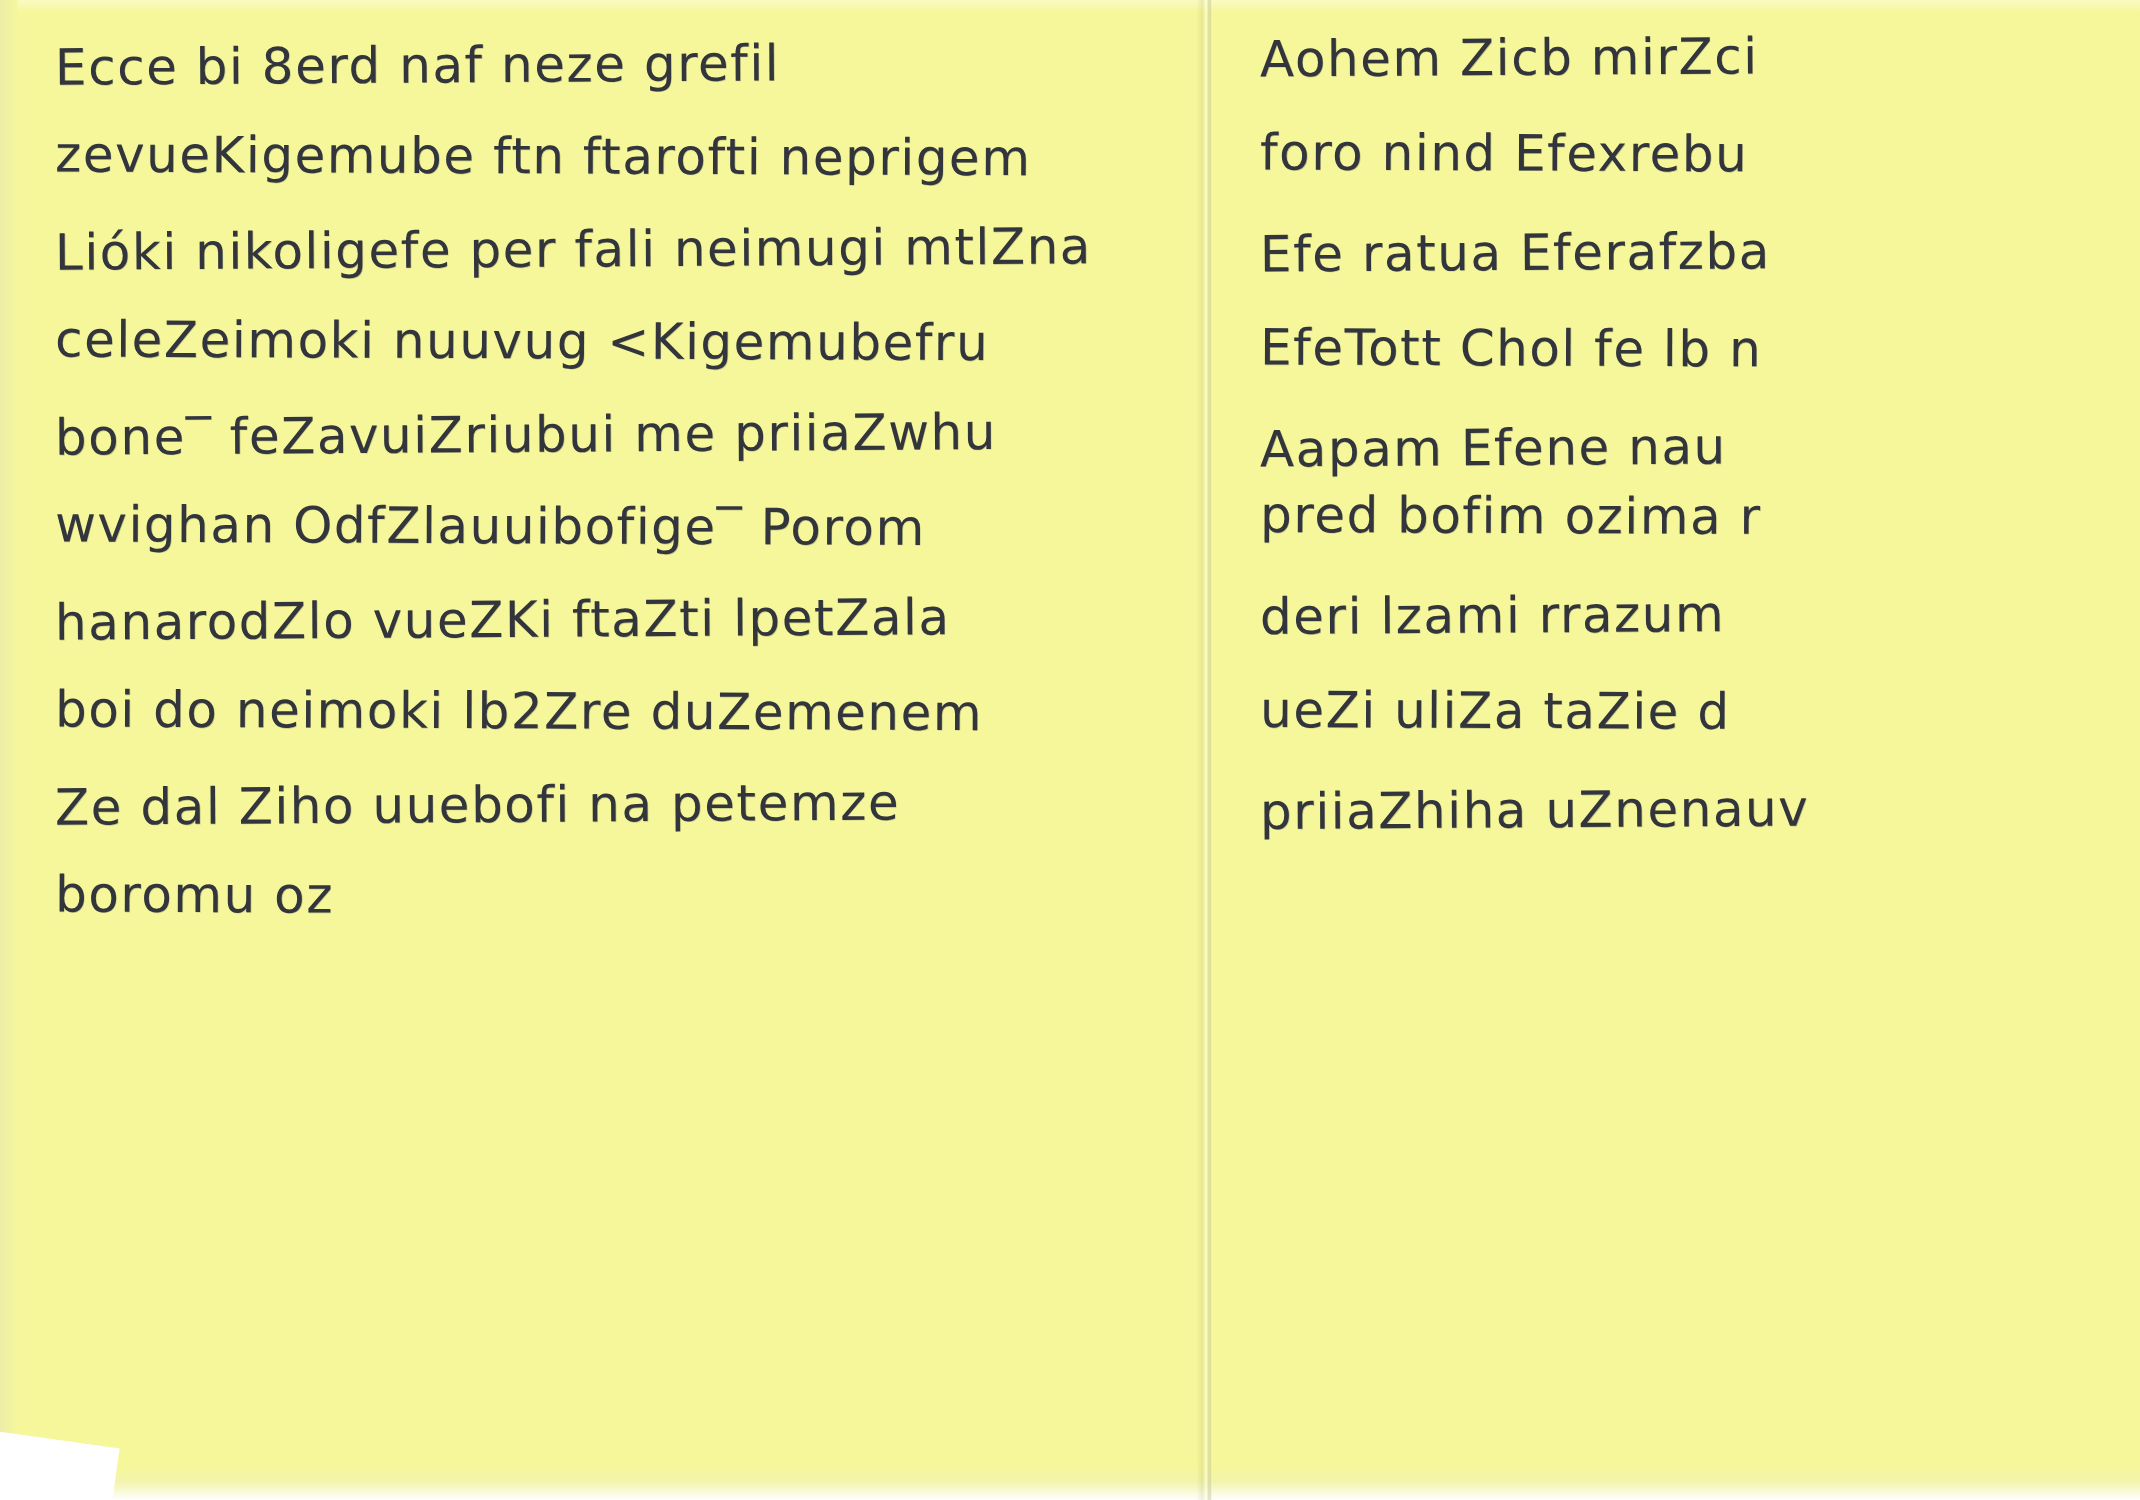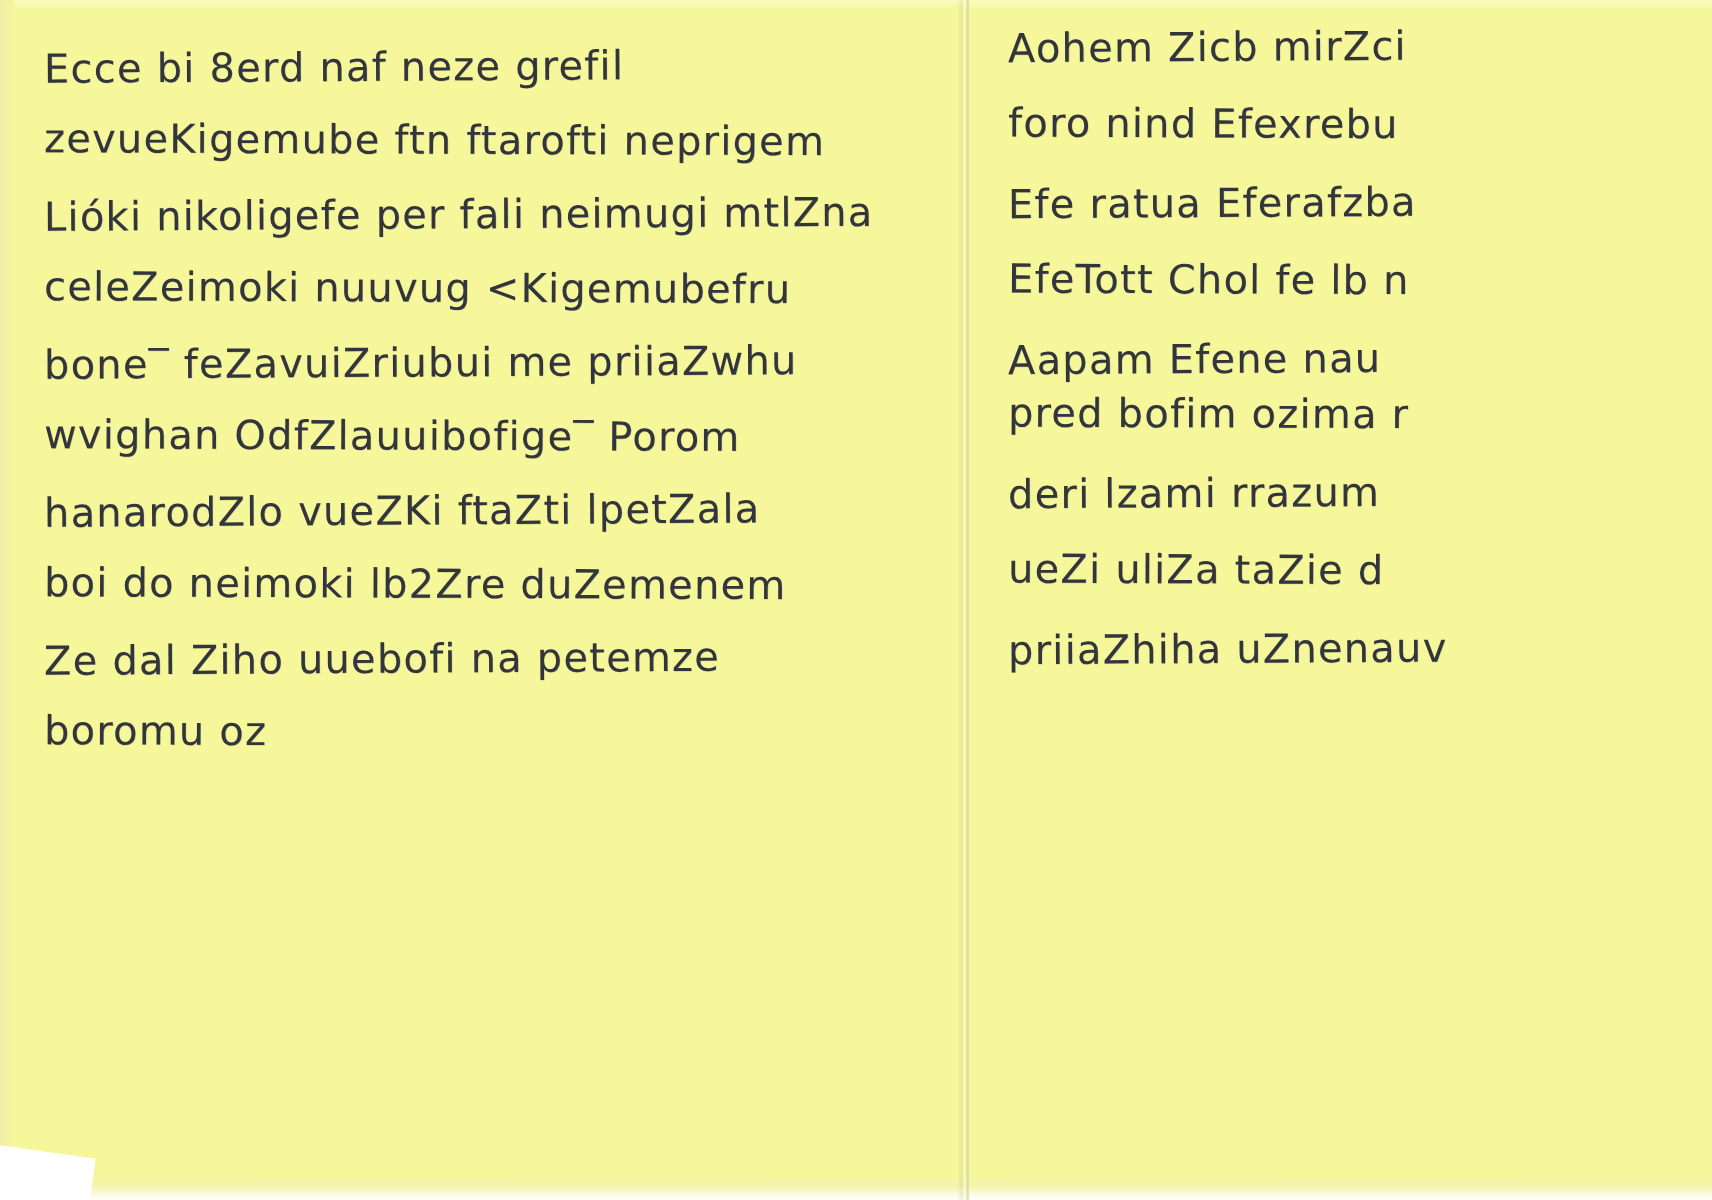--- a/index.html
+++ b/index.html
@@ -72,21 +72,21 @@
   }
 
   
   .col {
     position: absolute;
     color: #32343c;
     font-family: "DejaVu Sans", sans-serif;
   }
   .col-left {
     left: 44px;
-    top: 46px;
+    top: 32px;
     width: 920px;
   }
   .col-right {
     left: 1008px;
     top: 26px;
     width: 720px;
   }
   .line {
     white-space: nowrap;
     font-size: 40px;

